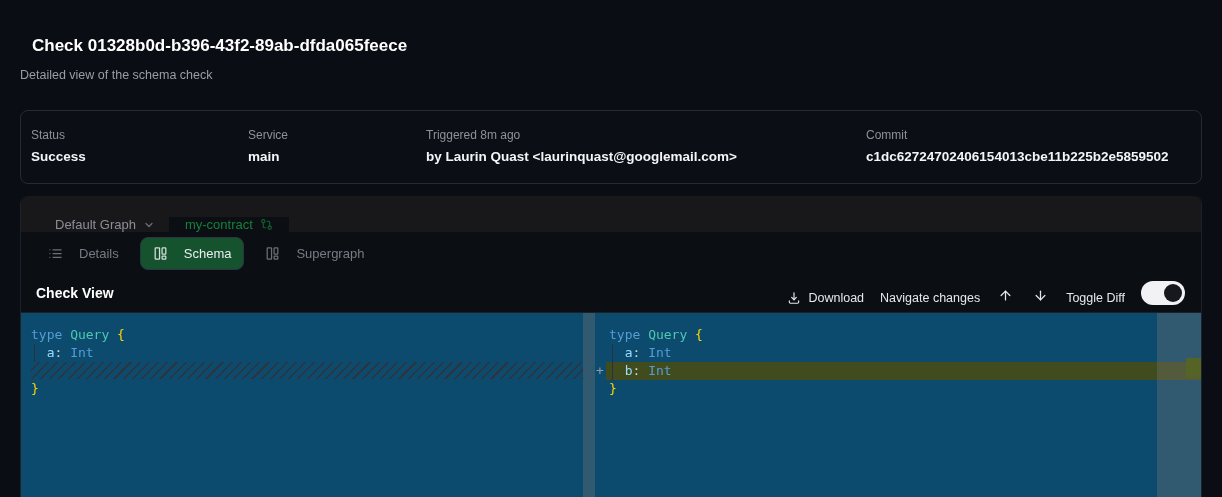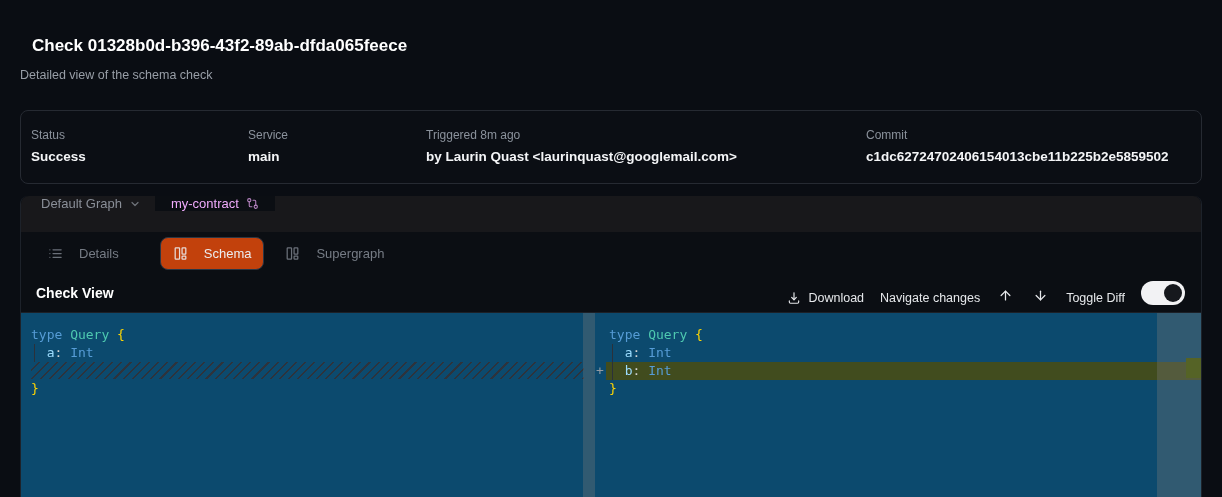--- a/index.html
+++ b/index.html
@@ -17,32 +17,32 @@
     grid-template-columns:217px 178px 440px auto;align-items:start;}
   .summary-label{font-size:12px;color:#8b929c;line-height:16px;}
   .summary-value{font-size:13.5px;color:#f4f5f7;font-weight:600;margin-top:4px;line-height:20px;
     white-space:nowrap;overflow:hidden;}
 
   
   .main-card{margin:12px 20px 0;border:1px solid #1d222a;border-top:none;
     border-radius:8px 8px 0 0;background:#0b0e13;height:320px;overflow:hidden;}
 
   
-  .tab-strip{background:#18181b;height:36px;display:flex;align-items:flex-start;
-    border-radius:8px 8px 0 0;padding-left:6px;}
+  .tab-strip{background:#18181b;height:36px;display:flex;align-items:flex-end;
+    border-radius:8px 8px 0 0;padding-left:20px;}
   .graph-tab{display:flex;align-items:center;gap:7px;padding:0 14px;font-size:13px;
     color:#8a8f98;cursor:pointer;white-space:nowrap;}
-  .graph-tab.active{background:#0b0e13;color:#f0abfc;padding:0 16px;}
+  .graph-tab.active{background:#0b0e13;color:#15803d;padding:0 16px;}
   .graph-tab .chev{opacity:.75;display:flex;}
 
   
   .view-tabs{display:flex;align-items:center;height:42px;padding:0 14px;gap:8px;}
   .view-tab{display:flex;align-items:center;gap:16px;font-size:13px;color:#767c85;
     padding:8px 12px;border:1px solid transparent;border-radius:8px;cursor:pointer;white-space:nowrap;}
-  .view-tab.active{color:#ecedef;border-color:#2b3644;background:#c2410c;margin-left:20px;}
+  .view-tab.active{color:#ecedef;border-color:#2b3644;background:#14532d;}
   .view-tab .ticon{display:flex;opacity:.9;}
 
   
   .diff-header{display:flex;align-items:center;justify-content:space-between;
     height:39px;padding:0 16px 0 15px;border-bottom:1px solid #1c2027;}
   .diff-title{font-size:14px;font-weight:700;color:#ffffff;}
   .diff-tools{display:flex;align-items:flex-end;gap:16px;}
   .tool-btn{display:flex;align-items:center;gap:7px;font-size:12.5px;color:#e6e8eb;cursor:pointer;}
   .tool-label{font-size:12.5px;color:#e6e8eb;}
   .arrow-btn{display:flex;align-items:center;cursor:pointer;color:#e6e8eb;padding:2px;}

